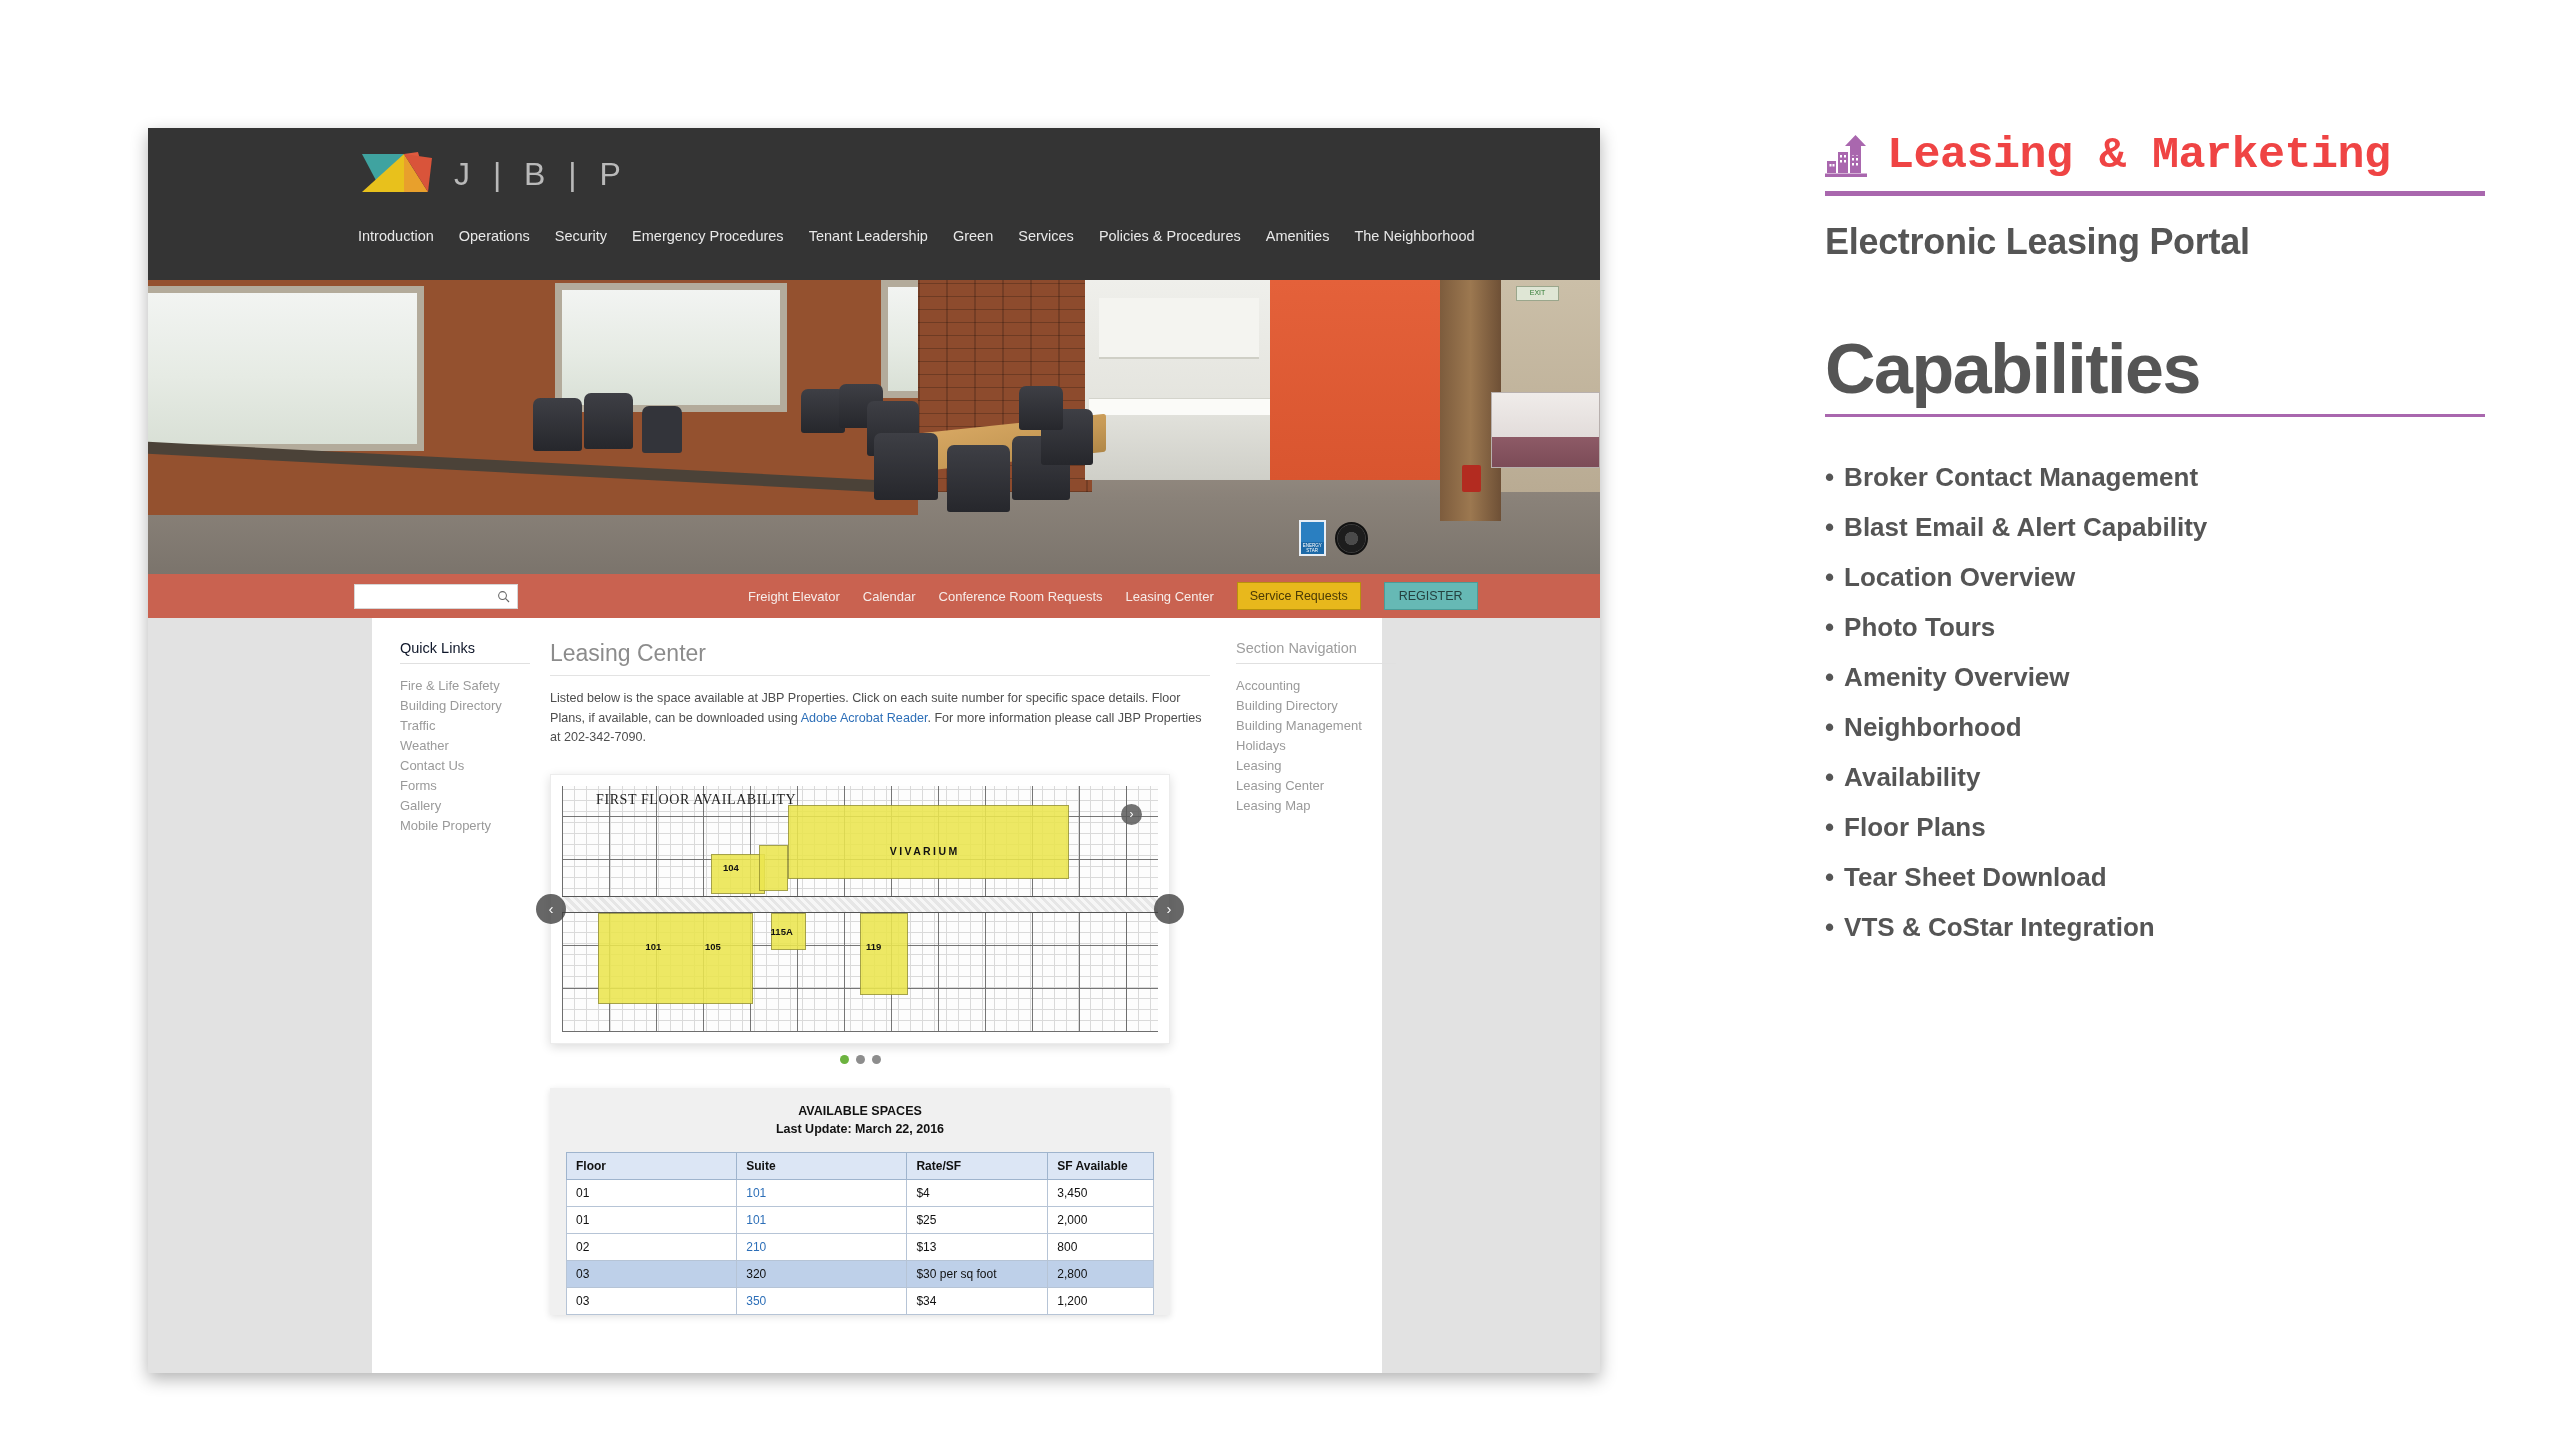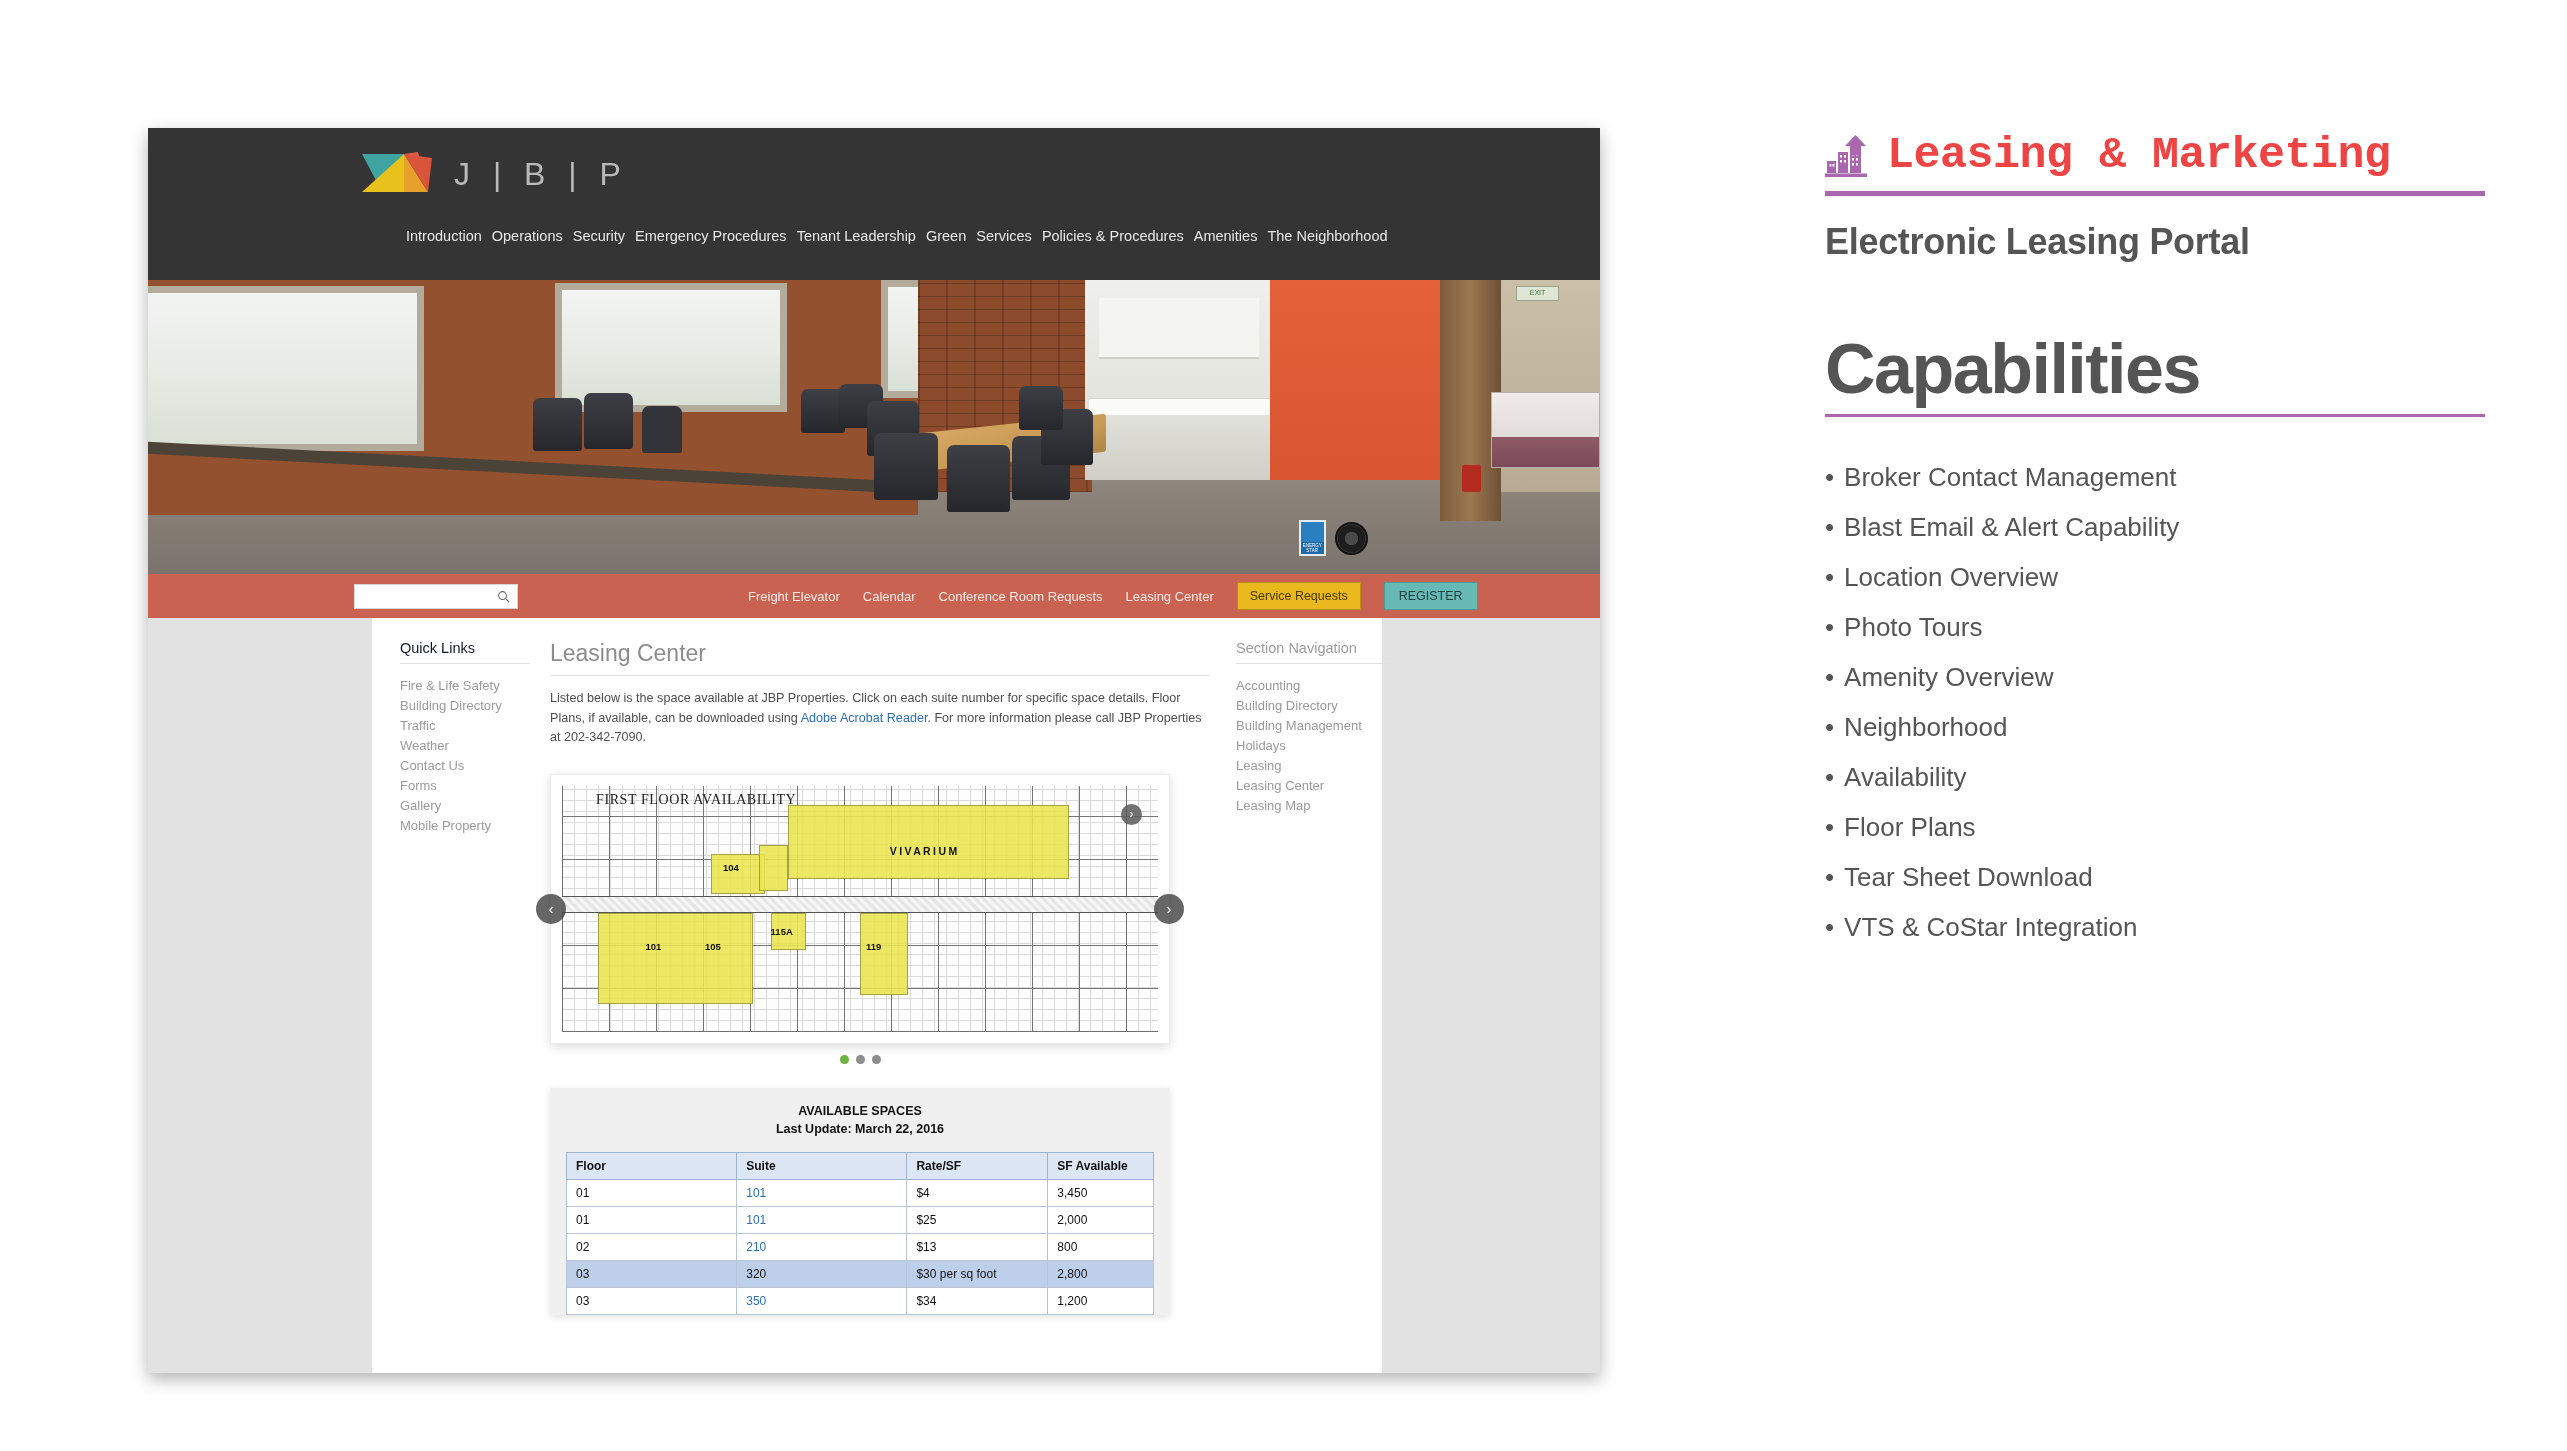--- a/index.html
+++ b/index.html
@@ -48,23 +48,22 @@
     font-weight: 300;
     font-family: "Liberation Sans", sans-serif;
     text-align: right;
   }
 
   .main-nav {
     position: absolute;
     left: 210px;
     top: 100px;
     display: flex;
-    gap: 10px;
+    gap: 25px;
     align-items: baseline;
-    margin-left: 48px;
   }
   .main-nav a {
     color: #e8e8e8;
     font-size: 14.5px;
     text-decoration: none;
     white-space: nowrap;
     font-family: "Liberation Sans", sans-serif;
   }
 
   
@@ -376,21 +375,21 @@
     margin-top: 26px; letter-spacing: -0.3px;
     font-family: "Liberation Sans", sans-serif;
   }
   .cap-title {
     font-size: 70px; font-weight: 700; color: #555555; letter-spacing: -1.5px;
     margin-top: 72px; line-height: 1;
     font-family: "Liberation Sans", sans-serif;
   }
   .cap-list { list-style: none; margin-top: 36px; }
   .cap-list li {
-    font-size: 26px; color: #555555; font-weight: 400; padding: 9.5px 0;
+    font-size: 26px; color: #555555; font-weight: 700; padding: 9.5px 0;
     font-family: "Liberation Sans", sans-serif; white-space: nowrap;
   }
   .cap-list li .bullet { margin-right: 10px; }
 </style>
 </head>
 <body>
 
 <div class="screenshot-frame">
 
   <div class="site-header">

